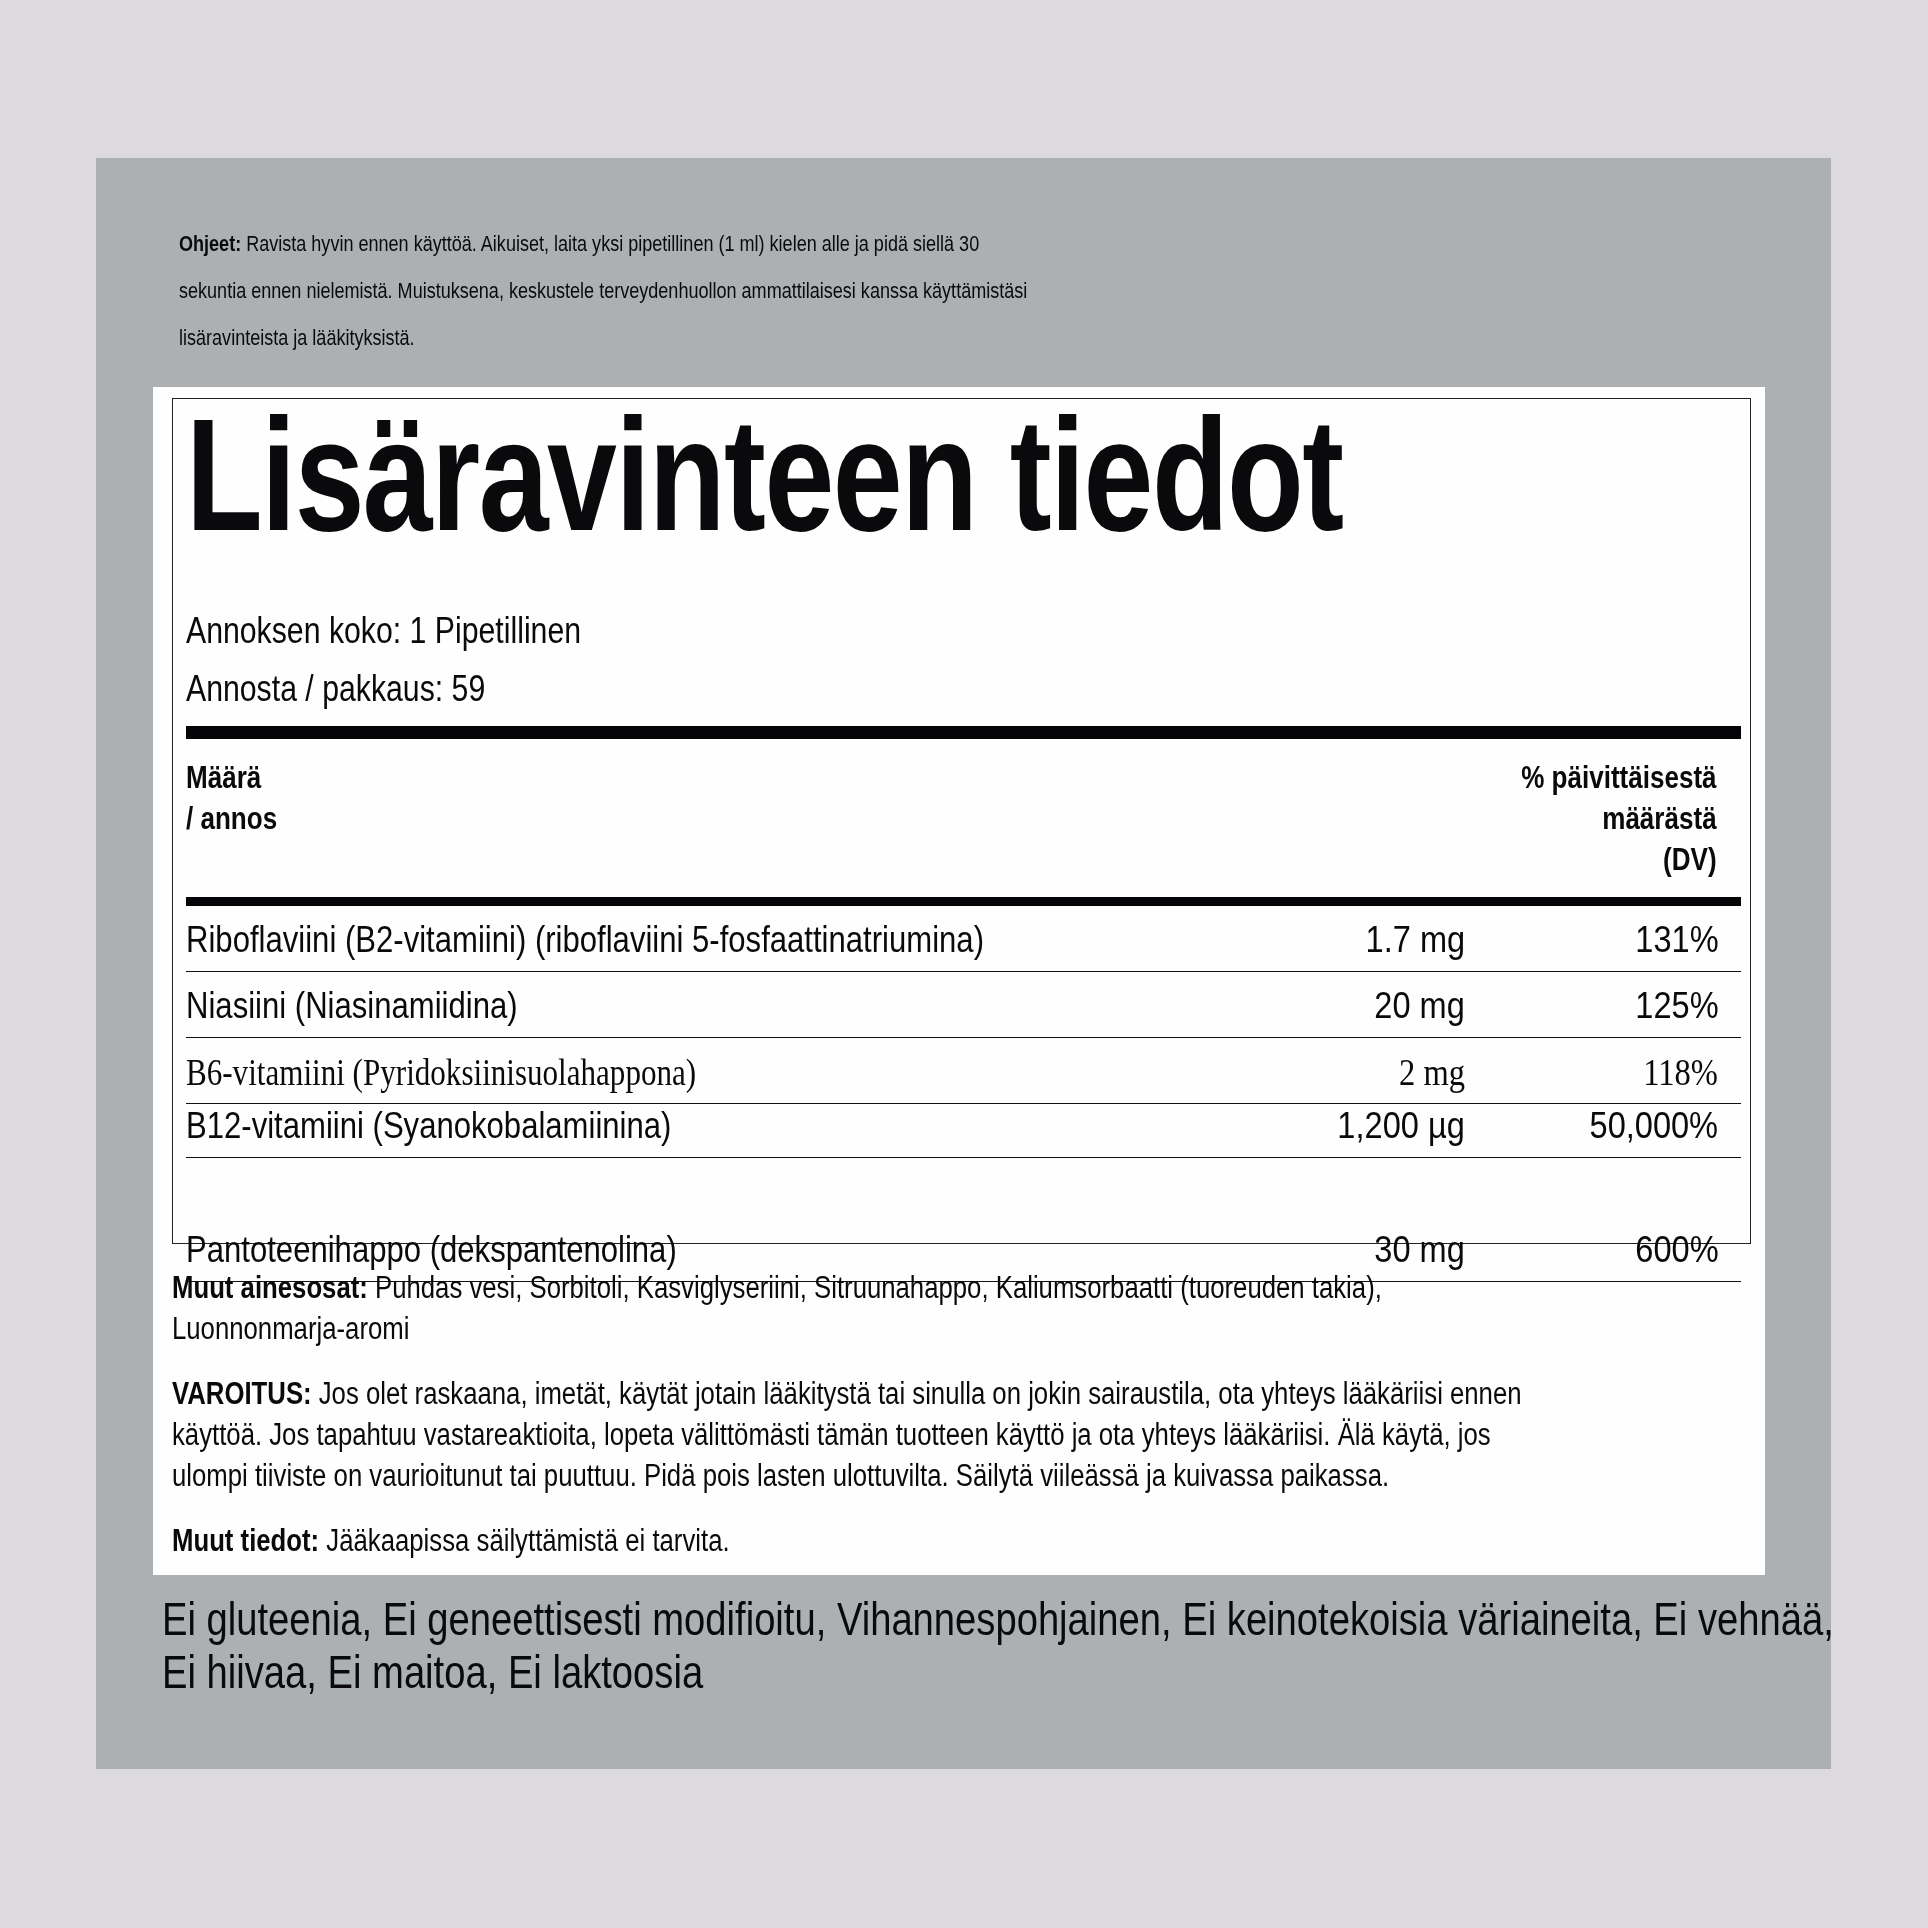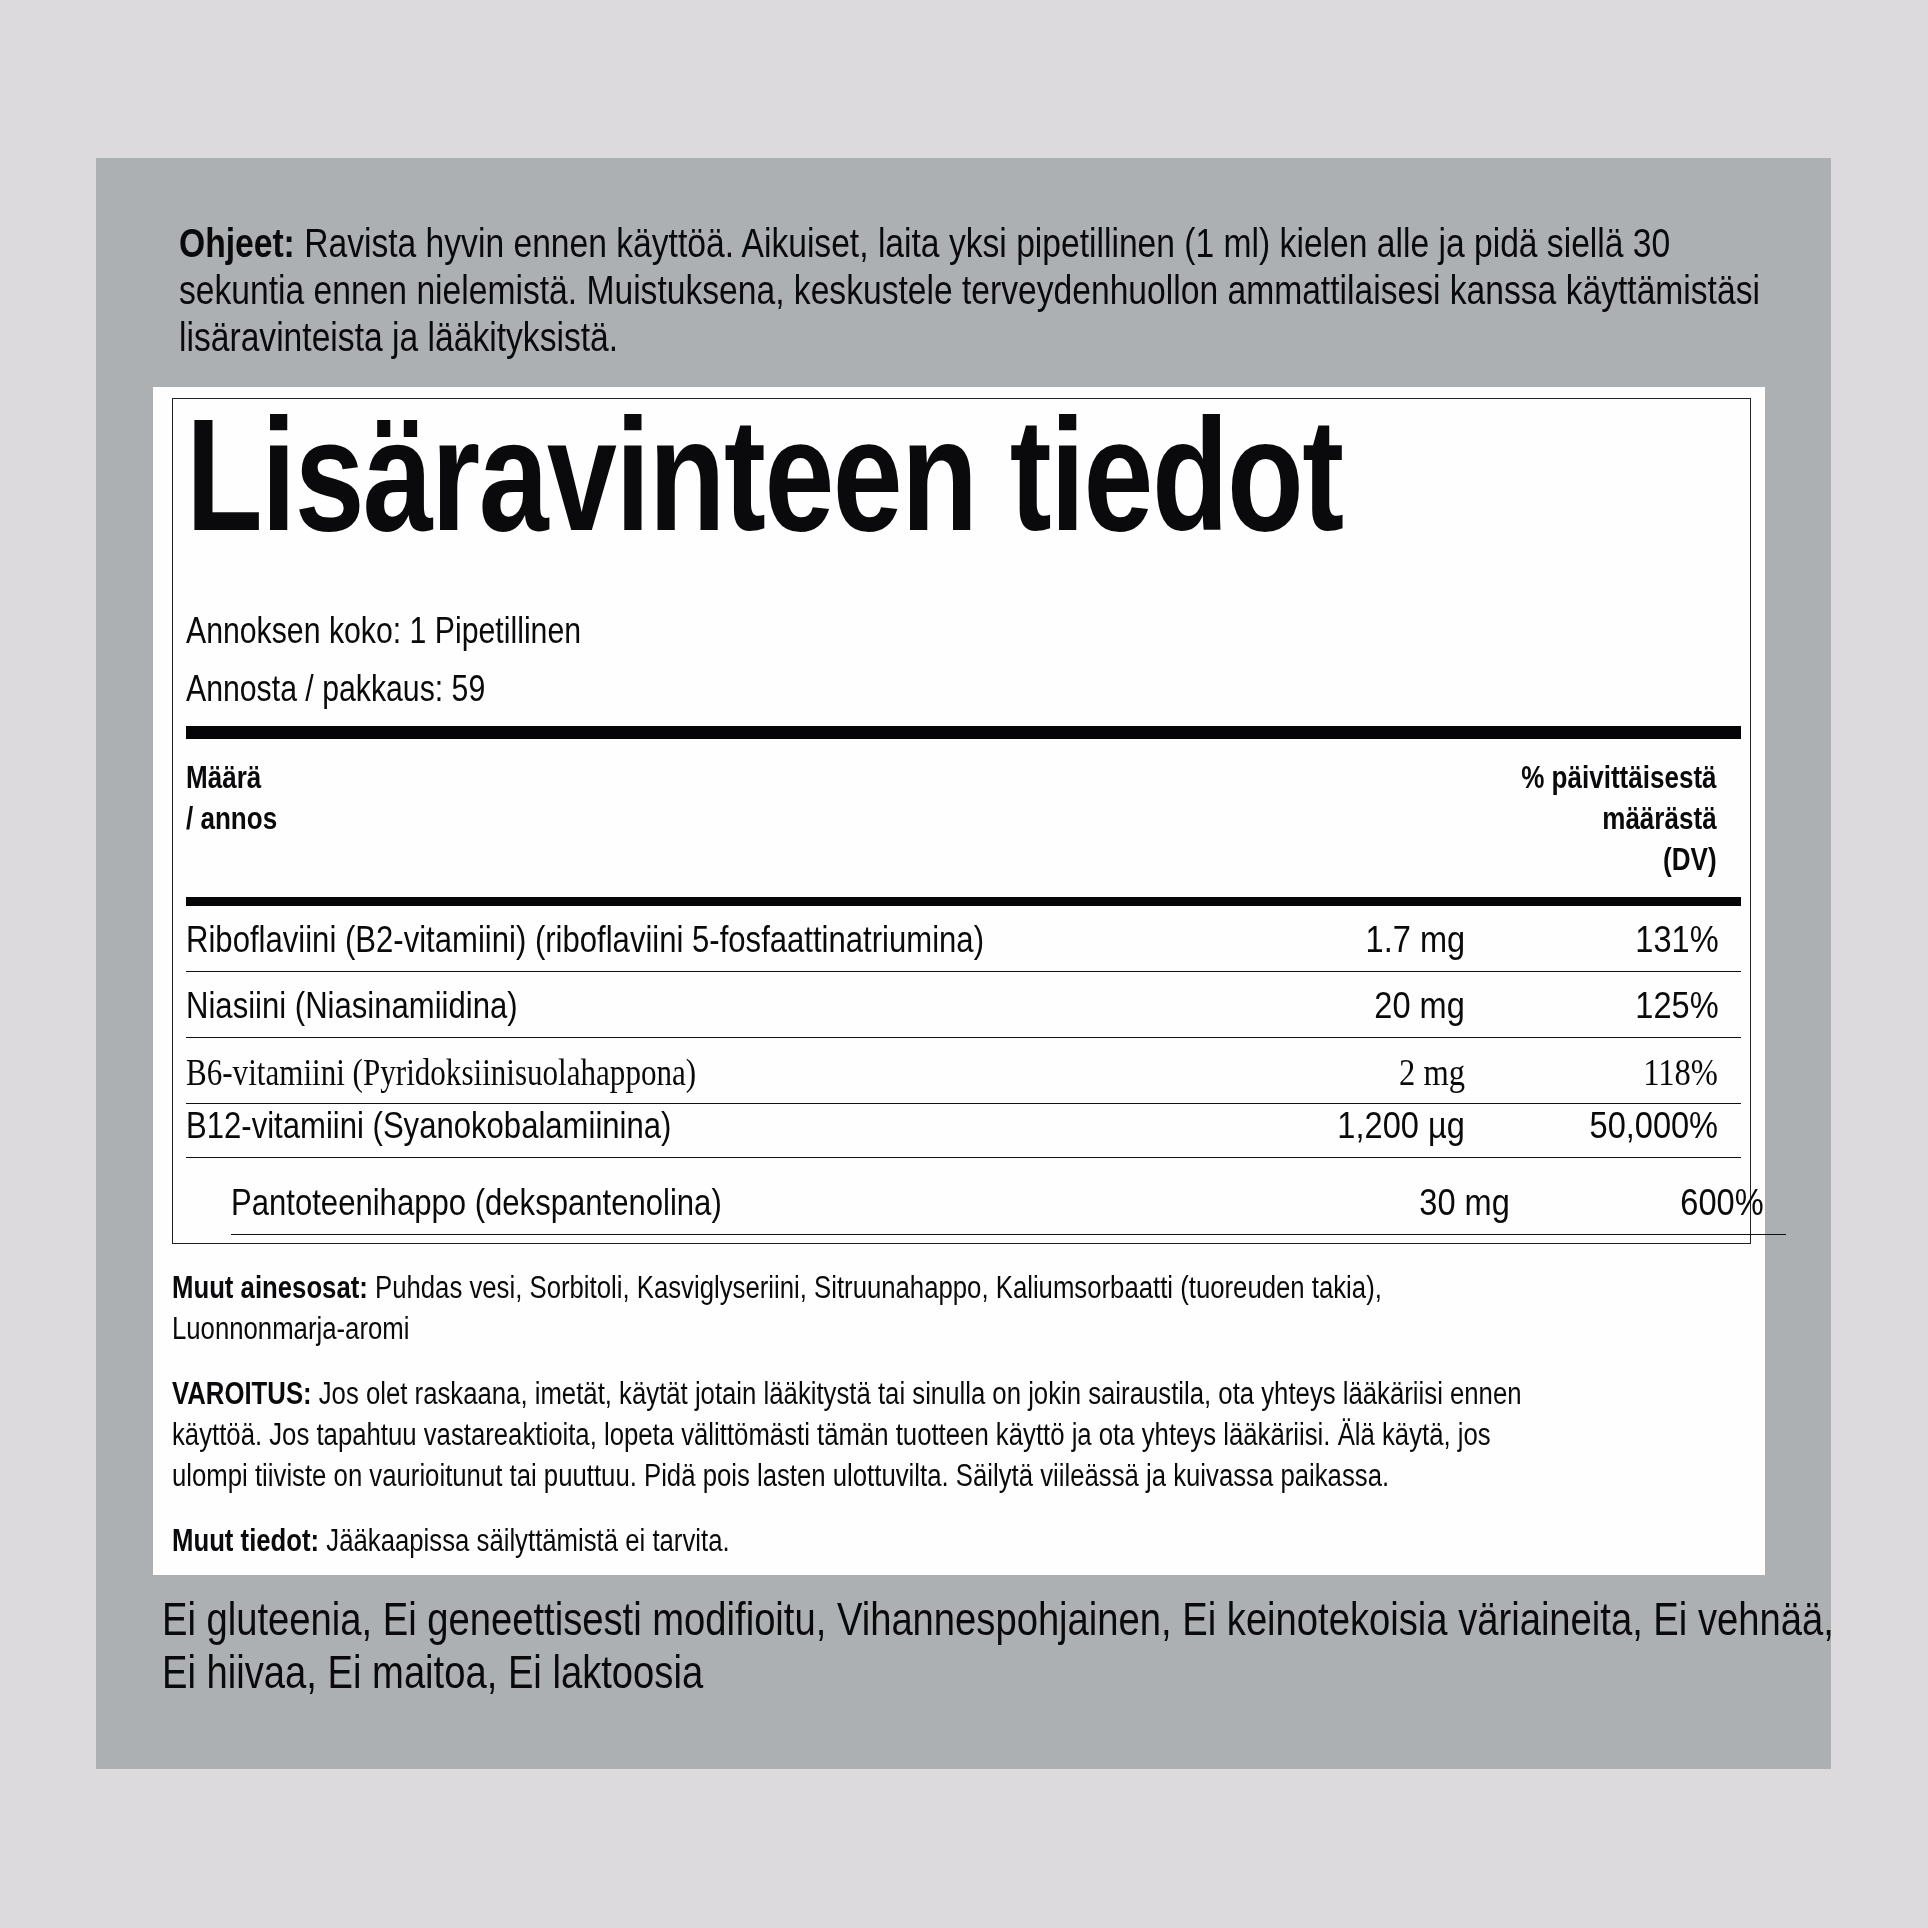--- a/index.html
+++ b/index.html
@@ -8,21 +8,21 @@
     background:#dcdadc;
     font-family:"Liberation Sans", sans-serif;
     color:#0a0a0c;
   }
   .panel {
     position:absolute; left:96px; top:158px; width:1735px; height:1611px;
     background:#adb0b3;
   }
   .directions {
     position:absolute; left:179px; top:220px; width:1601px;
-    font-size:41px; line-height:47px;
+    font-size:22px; line-height:47px;
   }
   .directions .line { display:block; height:47px; white-space:nowrap; transform:scaleX(0.82); transform-origin:0 0; }
   b, .b { font-weight:bold; }
 
   .whitebox {
     position:absolute; left:153px; top:387px; width:1612px; height:1188px;
     background:#fdfefd;
   }
   .facts {
     position:absolute; left:172px; top:398px; width:1579px; height:846px;
@@ -108,21 +108,21 @@
 <div class="row" style="top:1038px;font-family:Liberation Serif, serif;">
   <span class="nm">B6-vitamiini (Pyridoksiinisuolahappona)</span>
   <span class="amt">2 mg</span>
   <span class="dv">118%</span>
 </div>
 <div class="row" style="top:1092px;">
   <span class="nm">B12-vitamiini (Syanokobalamiinina)</span>
   <span class="amt">1,200 µg</span>
   <span class="dv">50,000%</span>
 </div>
-<div class="row" style="top:1169px;margin-left:45px;">
+<div class="row" style="top:1216px;">
   <span class="nm">Pantoteenihappo (dekspantenolina)</span>
   <span class="amt">30 mg</span>
   <span class="dv">600%</span>
 </div>
 
 <div class="para" style="top:1267px;">
   <span class="line"><b>Muut ainesosat:</b><span> Puhdas vesi, Sorbitoli, Kasviglyseriini, Sitruunahappo, Kaliumsorbaatti (tuoreuden takia),</span></span>
   <span class="line">Luonnonmarja-aromi</span>
 </div>
 

